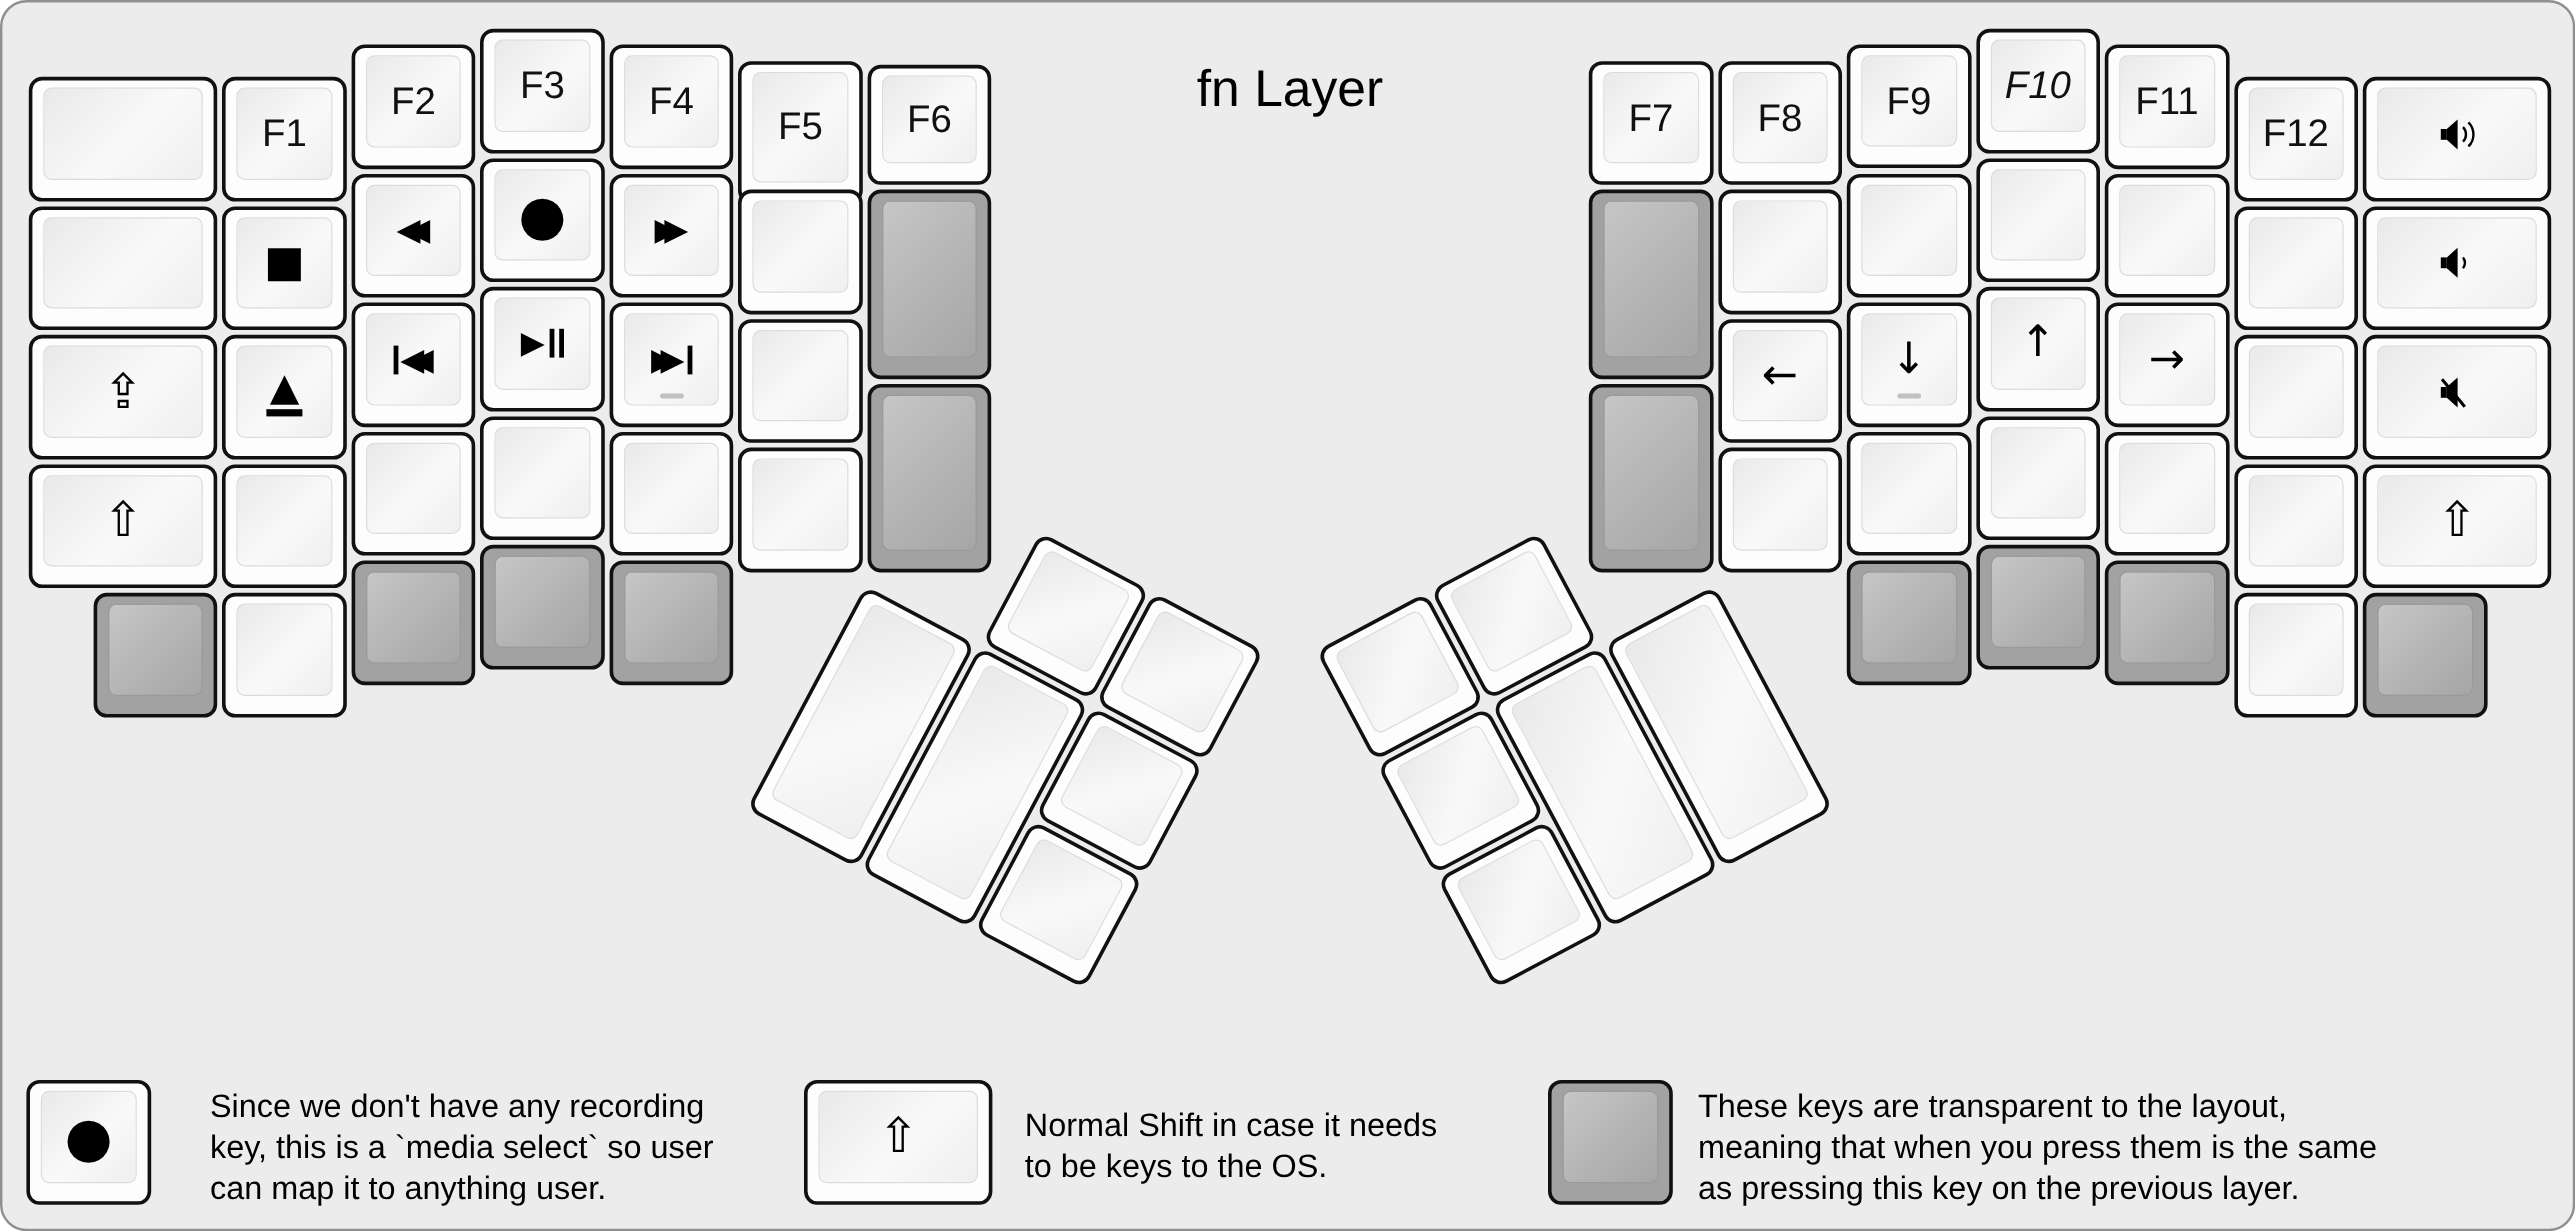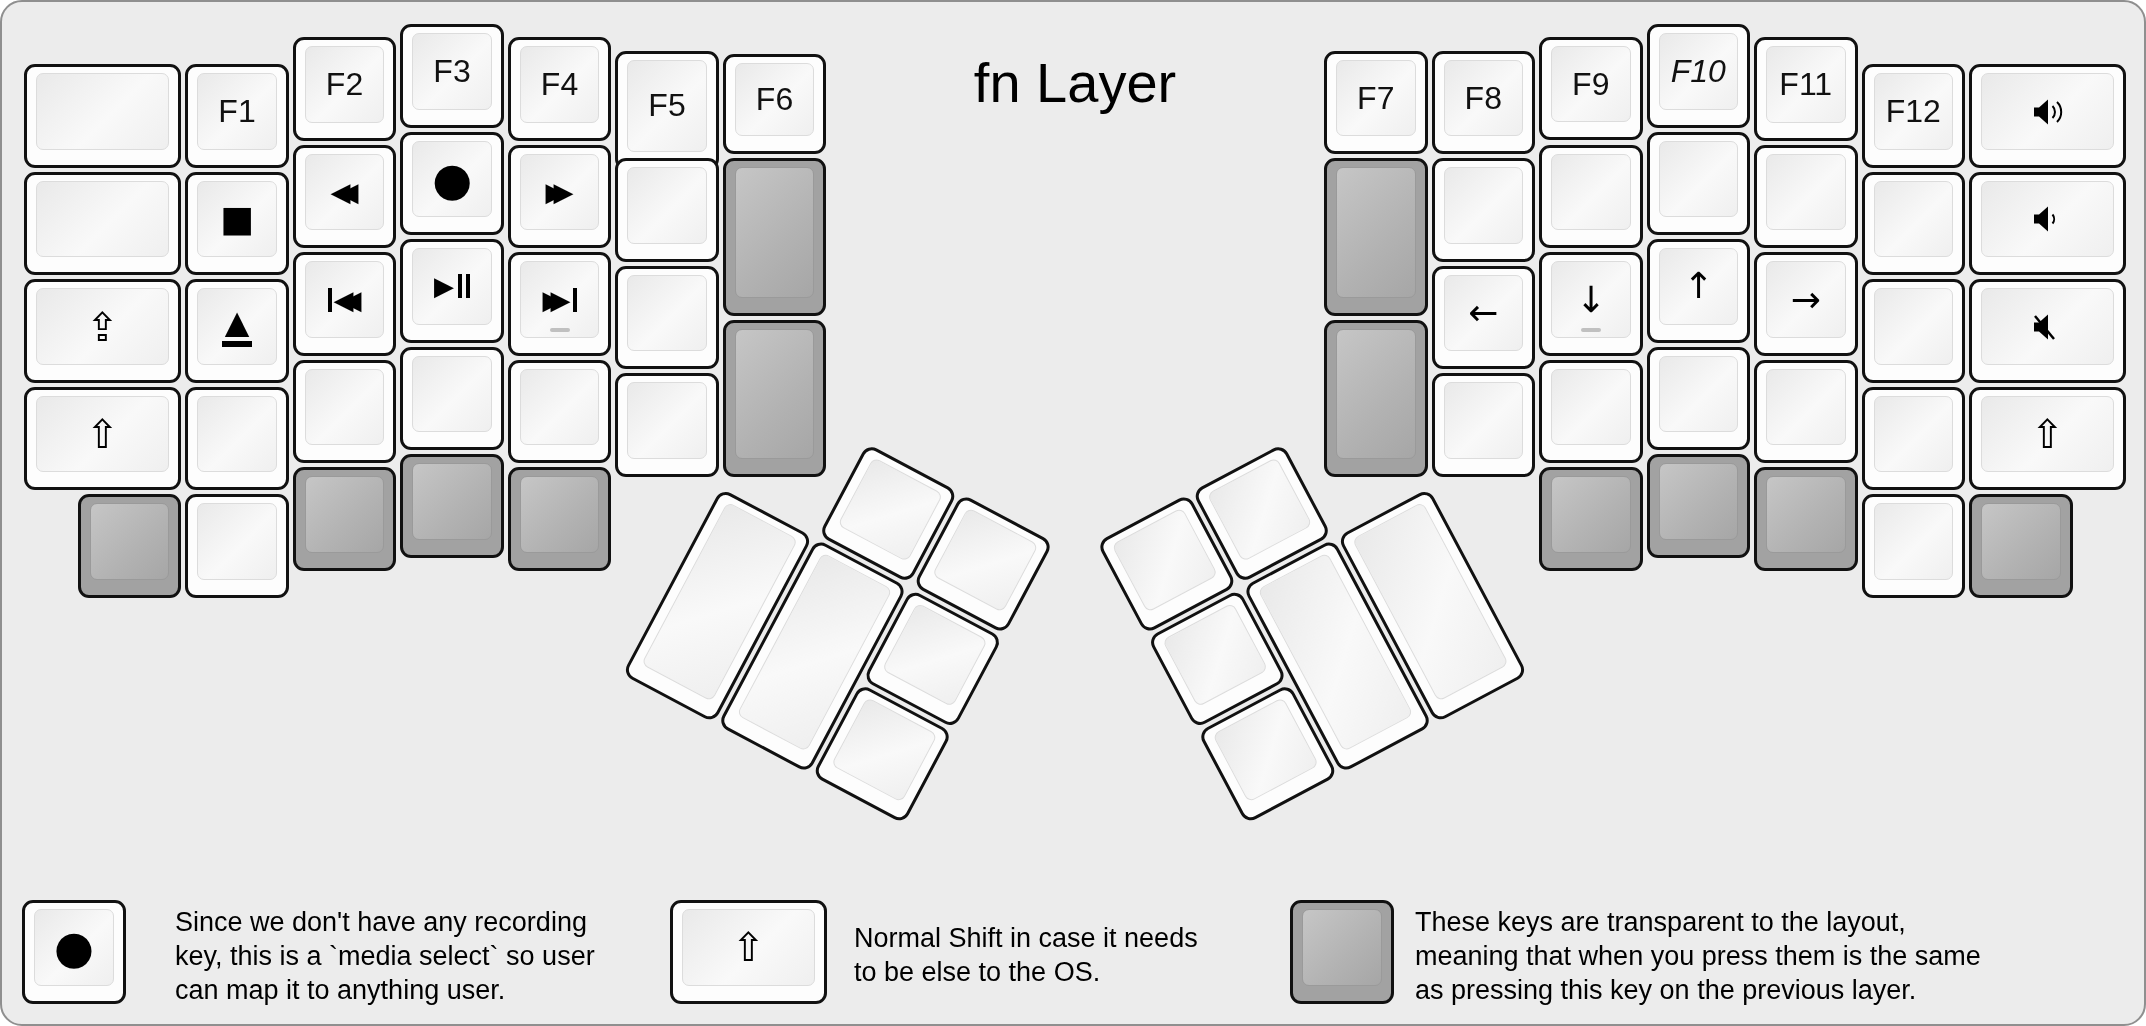--- a/index.html
+++ b/index.html
@@ -20,21 +20,21 @@
   .ov{margin-left:-12px;}
   .vbar{display:inline-block;width:4px;height:24px;background:#000;}
   .stack{display:flex;flex-direction:column;align-items:center;}
   .ebar{width:30px;height:6px;background:#000;margin-top:3px;}
   .homing{position:absolute;left:50%;transform:translateX(-50%);bottom:5px;width:20px;height:4px;
           background:#c0c0c0;border-radius:2px;}
   .thumb{position:absolute;width:323px;height:323px;}
   #thumb-left{left:769px;top:388px;transform:rotate(28deg);transform-origin:0 0;}
   #thumb-right{left:1054px;top:388px;transform:rotate(-28deg);transform-origin:100% 0;}
   #page-title{position:absolute;left:873px;top:48px;width:400px;text-align:center;
-              font-size:56px;color:#000;}
+              font-size:43px;color:#000;}
   .legend-text{position:absolute;font-size:27px;line-height:34px;color:#000;}
   #legend-text-1{left:173px;top:903px;}
   #legend-text-2{left:852px;top:919px;}
   #legend-text-3{left:1413px;top:903px;}
 </style>
 </head>
 <body>
 
 <div id="panel">
   <div id="page-title">fn Layer</div>
@@ -389,21 +389,21 @@
           <div class="cap"></div>
         </div>
       </div>
     <div class="legend-text" id="legend-text-1">
       <div>Since we don't have any recording</div>
       <div>key, this is a `media select` so user</div>
       <div>can map it to anything user.</div>
     </div>
     <div class="legend-text" id="legend-text-2">
       <div>Normal Shift in case it needs</div>
-      <div>to be else to the OS.</div>
+      <div>to be keys to the OS.</div>
     </div>
     <div class="legend-text" id="legend-text-3">
       <div>These keys are transparent to the layout,</div>
       <div>meaning that when you press them is the same</div>
       <div>as pressing this key on the previous layer.</div>
     </div>
   </div>
 </div>
 
 </body></html>

